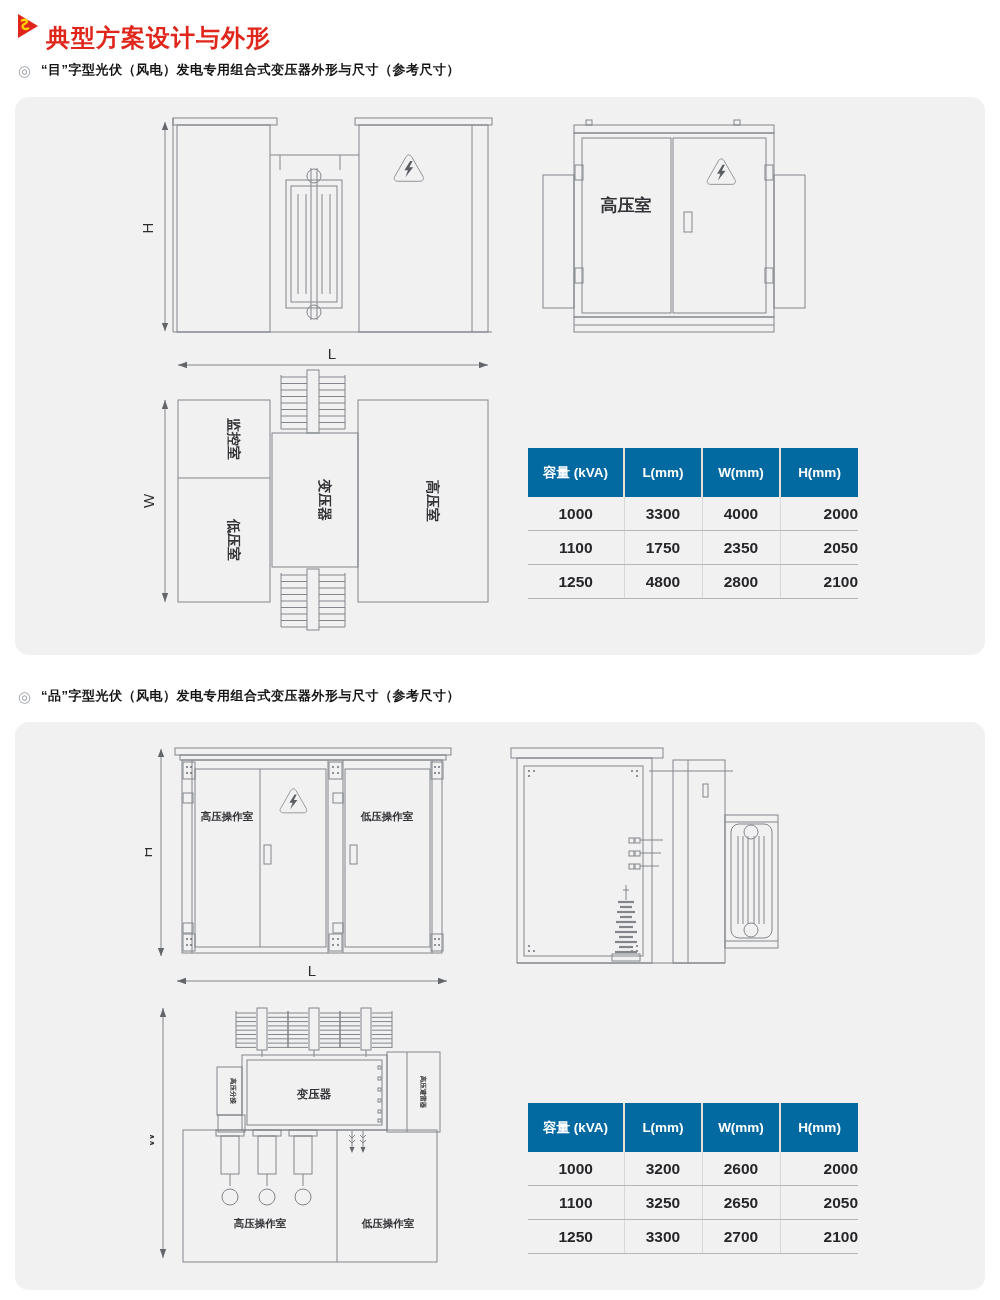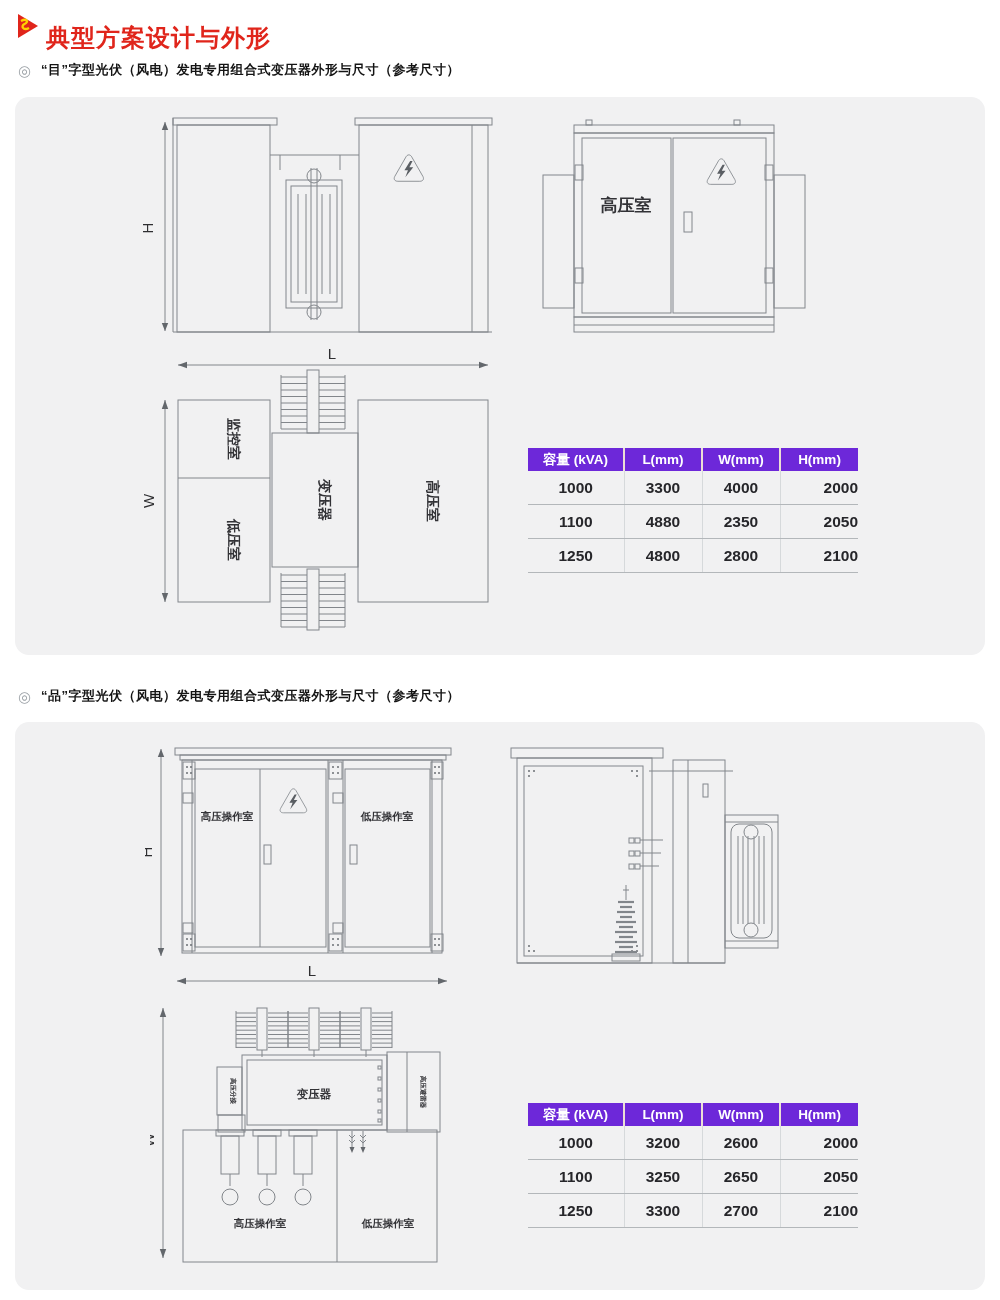--- a/index.html
+++ b/index.html
@@ -10,22 +10,22 @@
   }
   .abs { position:absolute; }
   .panel { background:#f1f1f2; border-radius:14px; }
   .page-title { color:#e0251b; font-size:24px; font-weight:bold; letter-spacing:1px; }
   .section-row { display:flex; align-items:center; gap:10px; }
   .bullet { color:#9ba1a6; font-size:15px; line-height:1; }
   .section-title { font-size:13px; font-weight:bold; color:#141414; letter-spacing:0.5px; }
 
   table.dim-table { border-collapse:collapse; table-layout:fixed; width:330px; }
   .dim-table th {
-    background:#6d28d9; color:#ffffff; font-size:13.5px; font-weight:600;
-    height:23px; border-right:2px solid #ecdfd5; padding:0; text-align:center;
+    background:#0369a1; color:#ffffff; font-size:13.5px; font-weight:600;
+    height:49px; border-right:2px solid #ecdfd5; padding:0; text-align:center;
   }
   .dim-table th:last-child { border-right:none;margin-left:44px; }
   .dim-table td {
     text-align:center; font-size:15.5px; font-weight:bold; color:#26262a;
     height:33px; padding:0; border-bottom:1px solid #b3b7ba; border-right:1px solid #d6d9db;
     background:transparent;
   }
   .dim-table td:last-child { border-right:none;text-align:right; }
 
   svg { display:block; }
@@ -219,21 +219,21 @@
   </thead>
   <tbody>
     <tr>
       <td>1000</td>
       <td>3300</td>
       <td>4000</td>
       <td>2000</td>
     </tr>
     <tr>
       <td>1100</td>
-      <td>4880</td>
+      <td>1750</td>
       <td>2350</td>
       <td>2050</td>
     </tr>
     <tr>
       <td>1250</td>
       <td>4800</td>
       <td>2800</td>
       <td>2100</td>
     </tr>
   </tbody>

